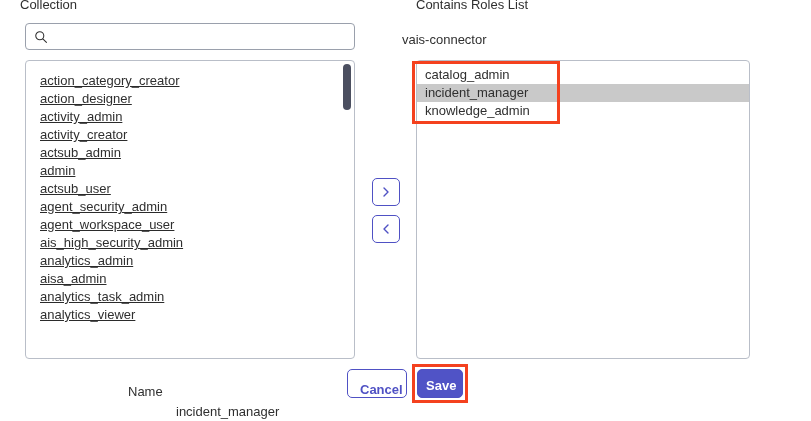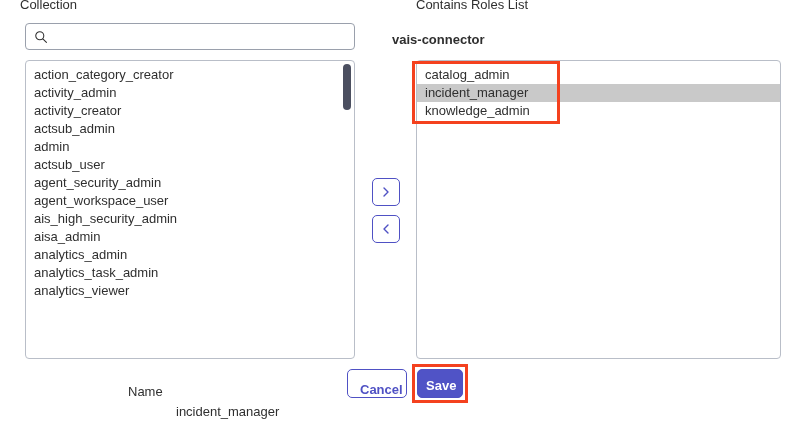--- a/index.html
+++ b/index.html
@@ -72,26 +72,27 @@
     width: 330px;
     height: 299px;
     box-sizing: border-box;
     border: 1px solid #b9bec8;
     border-radius: 4px;
     background: #ffffff;
     overflow: hidden;
   }
   #collection-list {
     list-style: none;
-    margin: 0;
+    margin: 6px;
     padding: 5px 0 0 0;
     position: absolute;
     left: 0;
     top: 0;
     right: 0;
+    text-decoration: underline;
   }
   #collection-list li {
     font-size: 13px;
     line-height: 18px;
     height: 18px;
     padding-left: 8px;
     color: #2f2f2f;
     white-space: nowrap;
     overflow: hidden;
   }
@@ -128,27 +129,27 @@
     align-items: center;
     justify-content: center;
     cursor: pointer;
   }
   #move-right-button { left: 372px; top: 178px; }
   #move-left-button  { left: 372px; top: 215px; }
   .xfer-btn svg { display: block; }
 
   
   #contains-label  { left: 416px; top: -3px; }
-  #connector-name  { left: 392px; top: 32px; font-weight: bold; }
+  #connector-name  { left: 402px; top: 32px; }
 
   #roles-listbox {
     position: absolute;
     left: 416px;
     top: 60px;
-    width: 365px;
+    width: 334px;
     height: 299px;
     box-sizing: border-box;
     border: 1px solid #b9bec8;
     border-radius: 4px;
     background: #ffffff;
     overflow: hidden;
   }
   #roles-list {
     list-style: none;
     margin: 0;
@@ -228,30 +229,31 @@
       <circle cx="6.6" cy="6.6" r="4.6" fill="none" stroke="#2f2f2f" stroke-width="1.2"></circle>
       <line x1="10.1" y1="10.1" x2="14.2" y2="14.2" stroke="#2f2f2f" stroke-width="1.2" stroke-linecap="round"></line>
     </svg>
   </span>
   <input id="search-input" type="text" placeholder="" style="">
 </div>
 
 <div id="collection-listbox">
   <ul id="collection-list">
       <li>action_category_creator</li>
+      <li>action_designer</li>
       <li>activity_admin</li>
       <li>activity_creator</li>
       <li>actsub_admin</li>
       <li>admin</li>
       <li>actsub_user</li>
       <li>agent_security_admin</li>
       <li>agent_workspace_user</li>
       <li>ais_high_security_admin</li>
+      <li>analytics_admin</li>
       <li>aisa_admin</li>
-      <li>analytics_admin</li>
       <li>analytics_task_admin</li>
       <li>analytics_viewer</li>
     </ul>
   <div class="sb-track">
     <div class="sb-thumb"></div>
   </div>
 </div>
 
 <div class="xfer-btn" id="move-right-button">
   <span>

